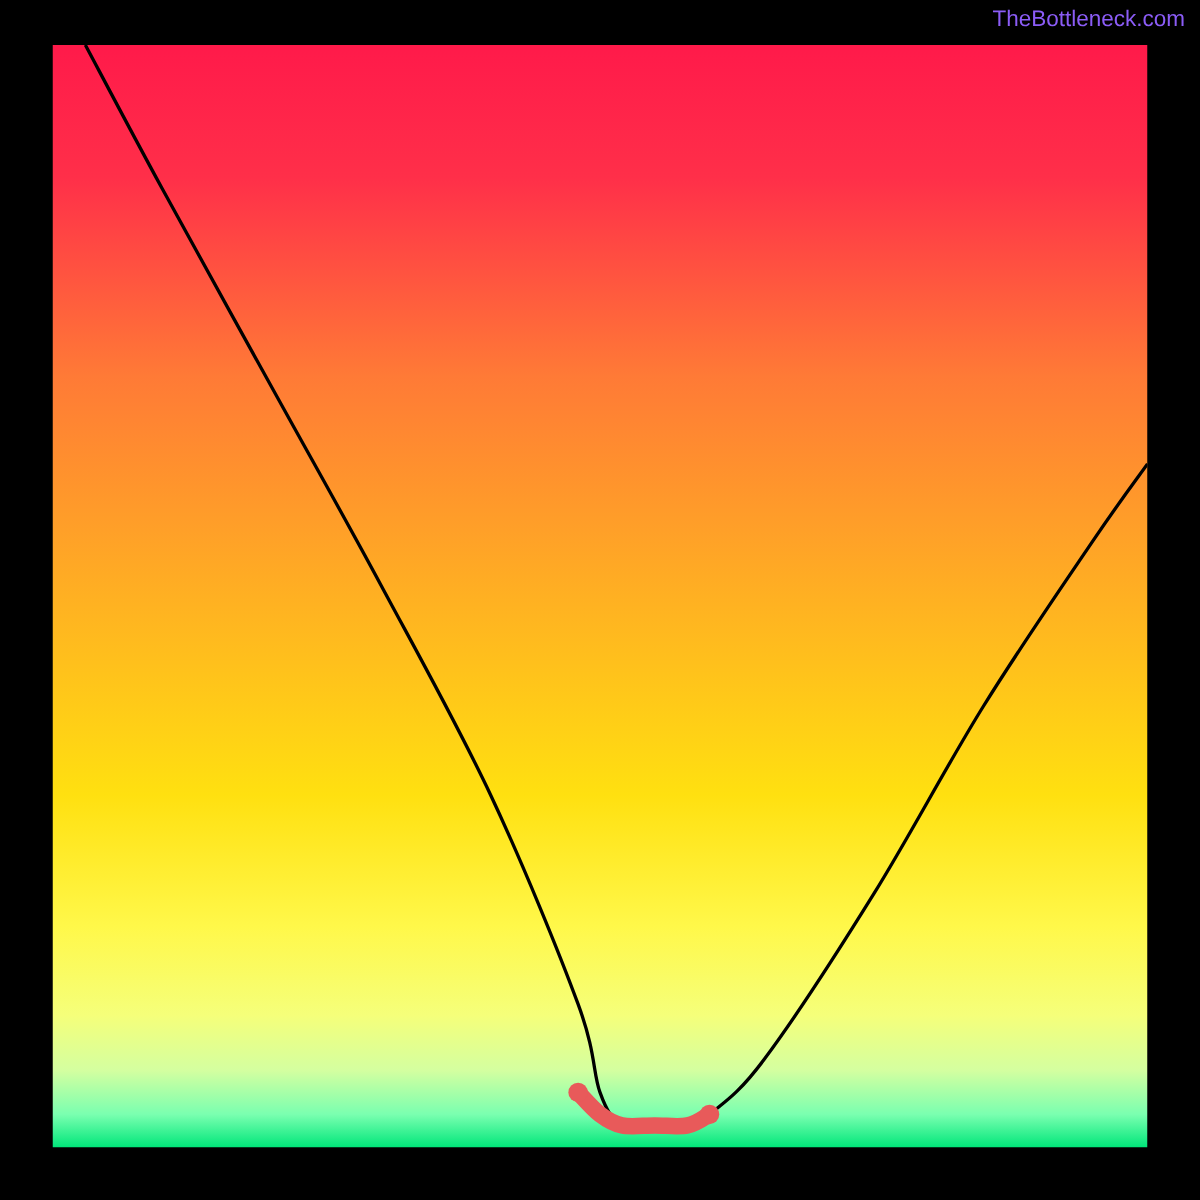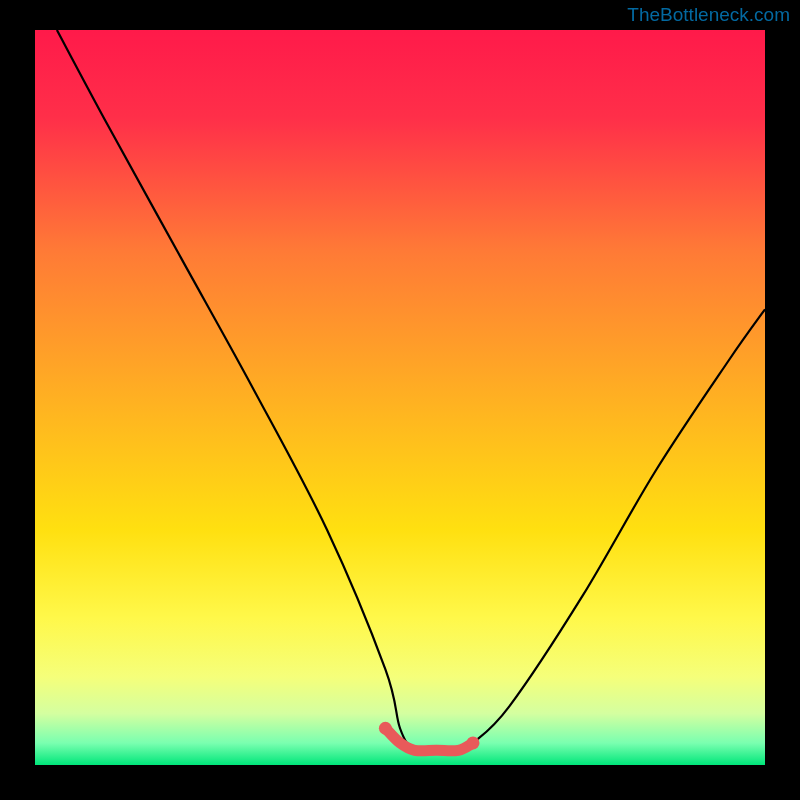--- a/index.html
+++ b/index.html
@@ -9,22 +9,22 @@
   height: 800px;
   background: #000;
   position: relative;
   overflow: hidden;
   font-family: Arial, sans-serif;
 }
 .watermark {
   position: absolute;
   top: 4px;
   right: 10px;
-  color: #0369a1;
-  font-size: 19px;
+  color: #8b5cf6;
+  font-size: 15px;
   font-weight: 500;
   z-index: 10;
 }
 .plot-frame {
   position: absolute;
   left: 35px;
   top: 30px;
   width: 730px;
   height: 735px;
   background: #000;

